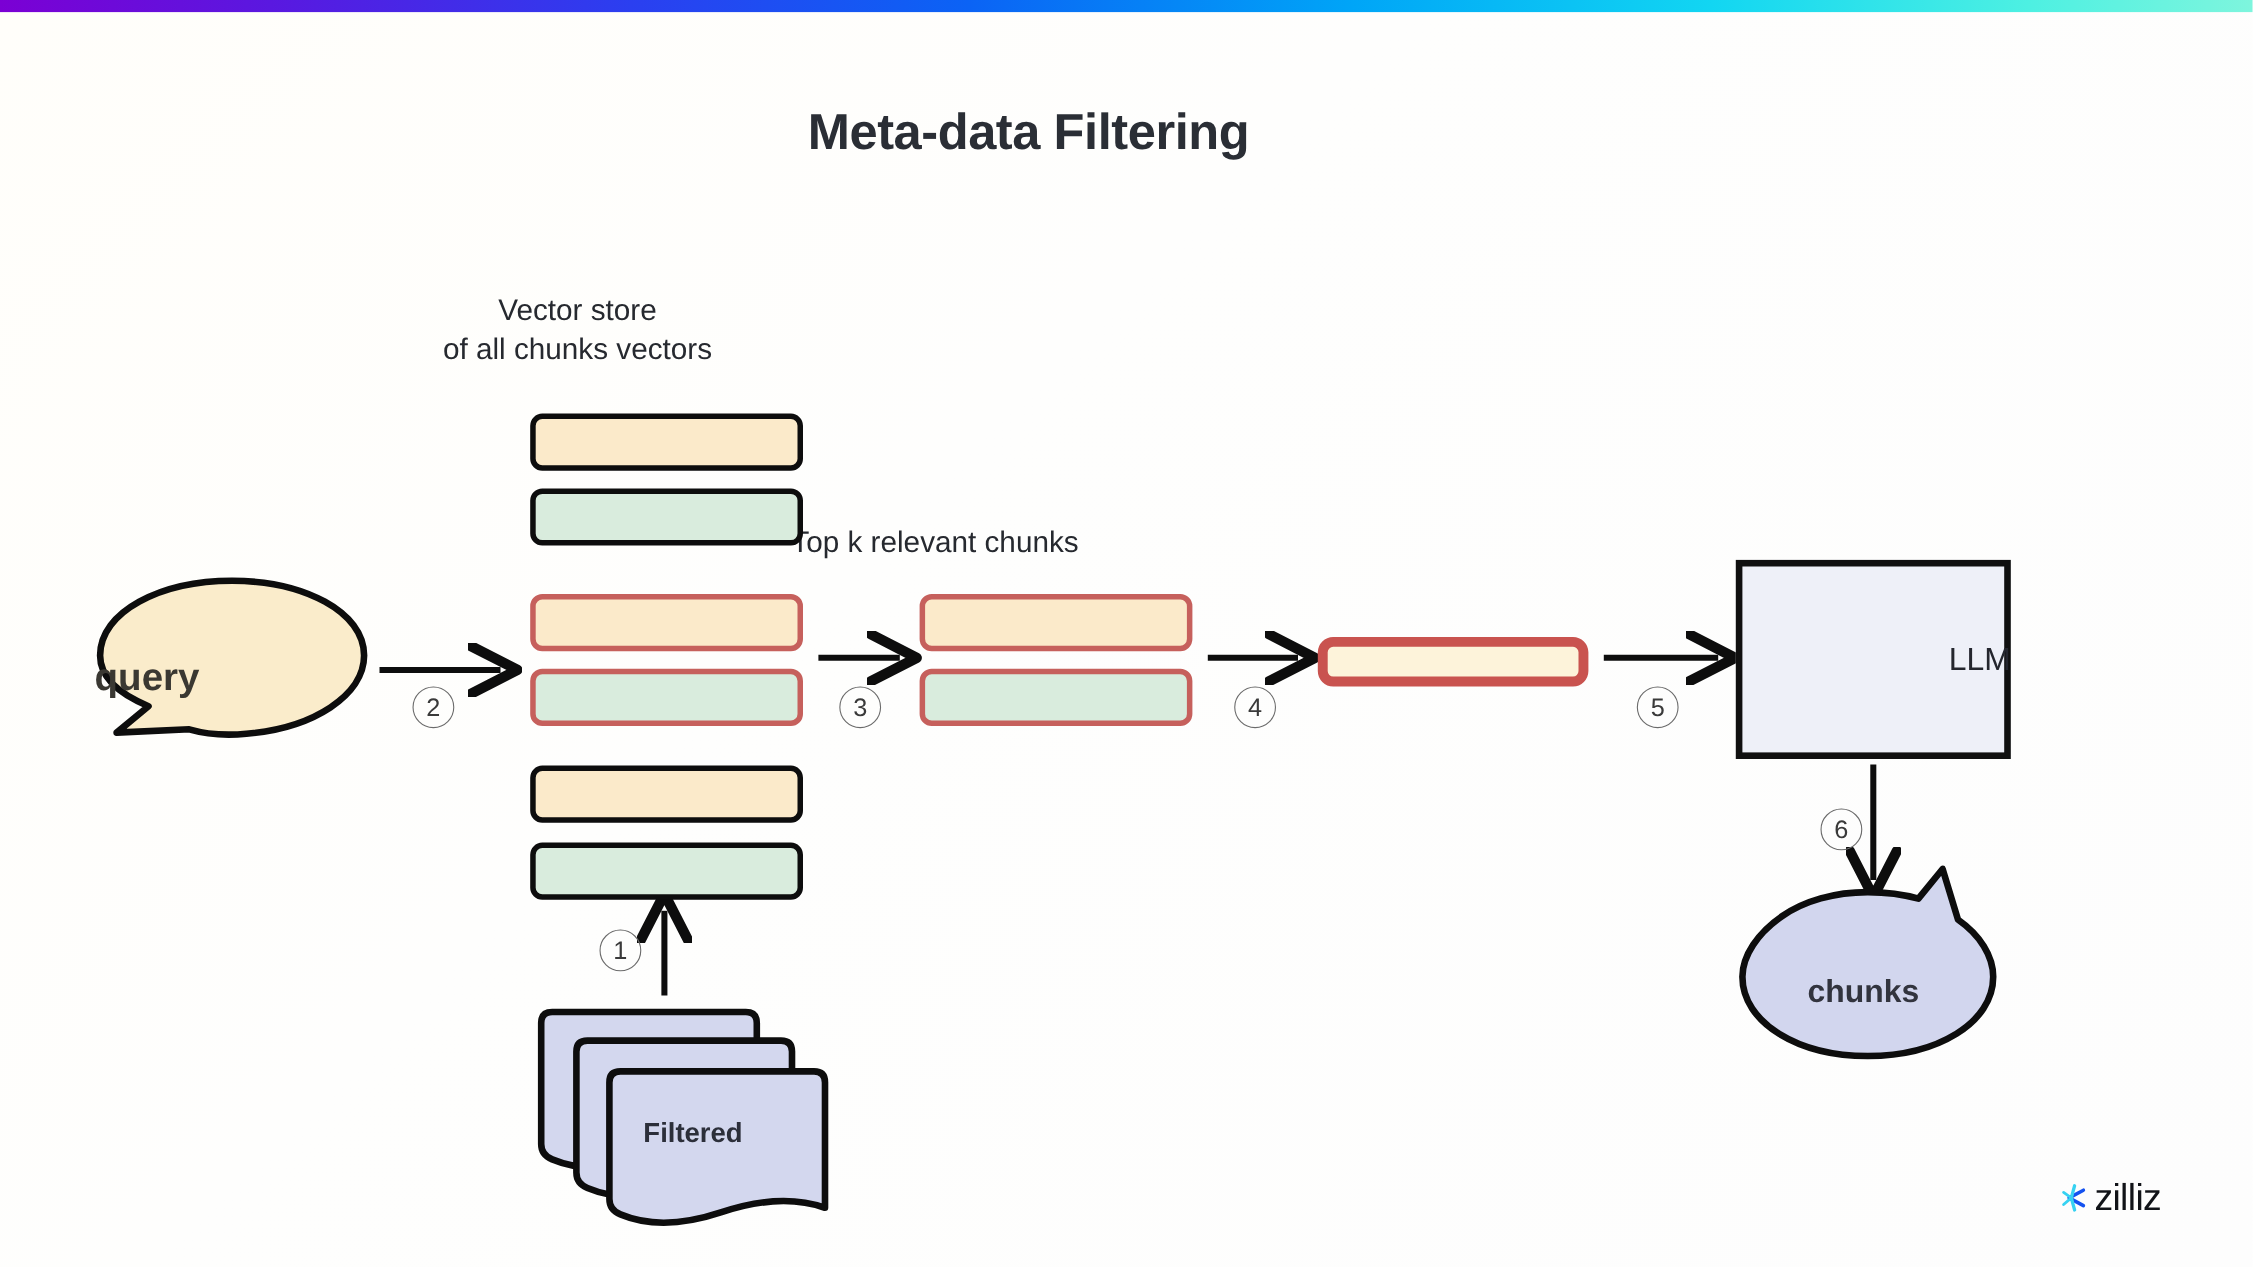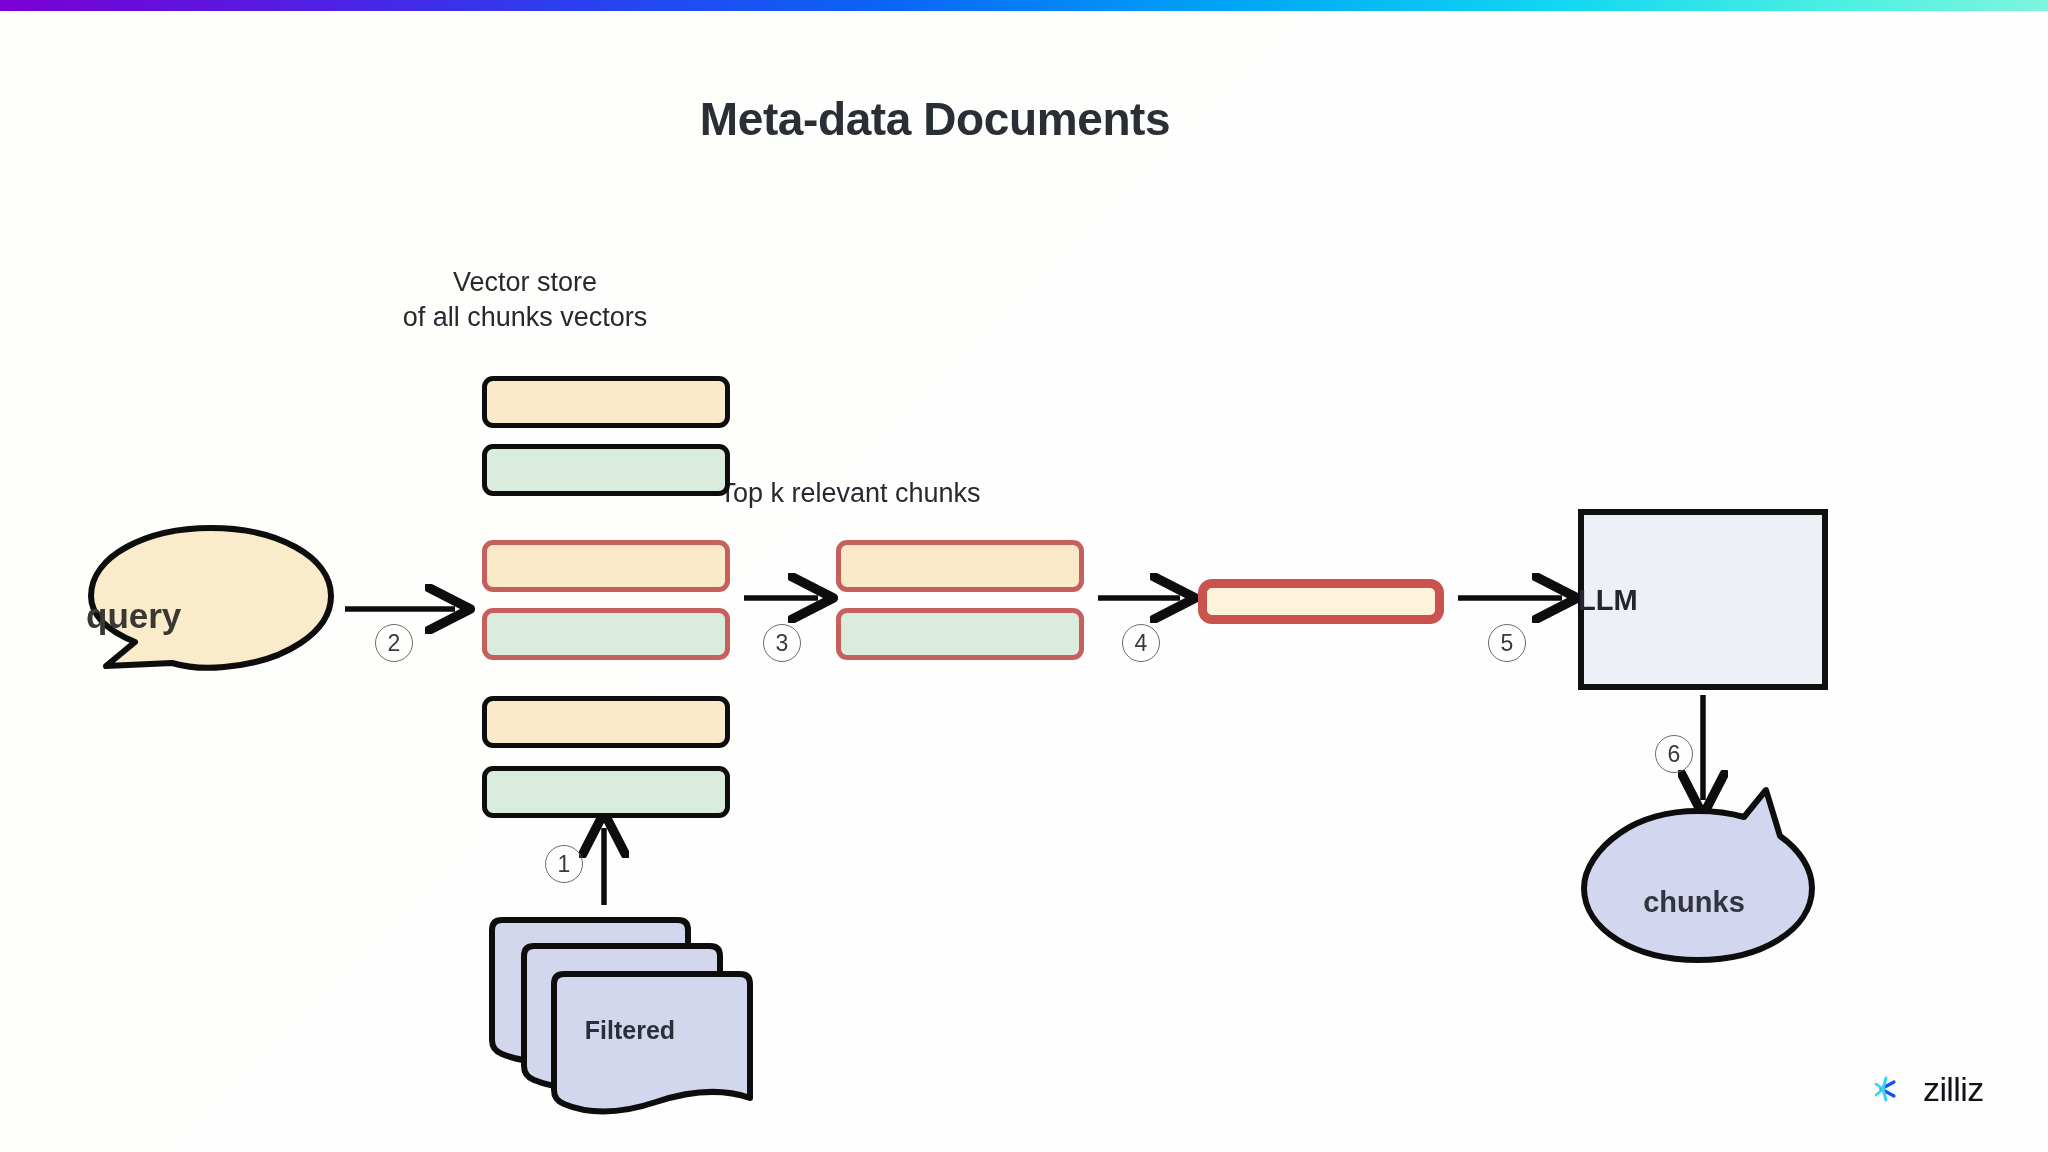--- a/index.html
+++ b/index.html
@@ -160,23 +160,23 @@
     height: 181px;
     background: #eef0f8;
     border: 6px solid #101010;
     box-sizing: border-box;
   }
   #llm-label {
     position: absolute;
     left: 1578px;
     top: 584px;
     width: 250px;
-    text-align: left;
+    text-align: right;
     font-size: 29px;
-    font-weight: bold;
+    font-weight: normal;
     color: #24262e;
     pointer-events: none;
   }
 
   
   #docs {
     position: absolute;
     left: 480px;
     top: 908px;
     width: 280px;
@@ -224,39 +224,39 @@
   #step5 { left: 1488px; top: 624px; }
   #step6 { left: 1655px; top: 735px; }
 
   
   #logo {
     position: absolute;
     left: 1872px;
     top: 1072px;
     display: flex;
     align-items: center;
-    gap: 21px;
+    gap: 2px;
   }
   #logo-mark { width: 30px; height: 30px; display: block; }
   #logo-text {
     font-size: 34px;
     font-weight: 500;
     color: #111318;
     letter-spacing: -0.6px;
     line-height: 1;
   }
 </style>
 </head>
 <body>
 
 <div id="stage">
 
   <div id="topbar"></div>
 
-  <div id="title">Meta-data Documents</div>
+  <div id="title">Meta-data Filtering</div>
 
   <div class="caption" id="cap-vector">Vector store
 of all chunks vectors</div>
   <div class="caption" id="cap-topk">Top k relevant chunks</div>
 
   <svg id="arrows" viewBox="0 0 2048 1152" xmlns="http://www.w3.org/2000/svg">
     <defs>
       <marker id="ah" markerWidth="9" markerHeight="9" refX="5.4" refY="4.5" orient="auto" markerUnits="strokeWidth">
         <path d="M0.6,0.6 L8.2,4.5 L0.6,8.4" fill="none" stroke="#0d0d0d" stroke-width="1.7" stroke-linecap="round" stroke-linejoin="round"></path>
       </marker>

